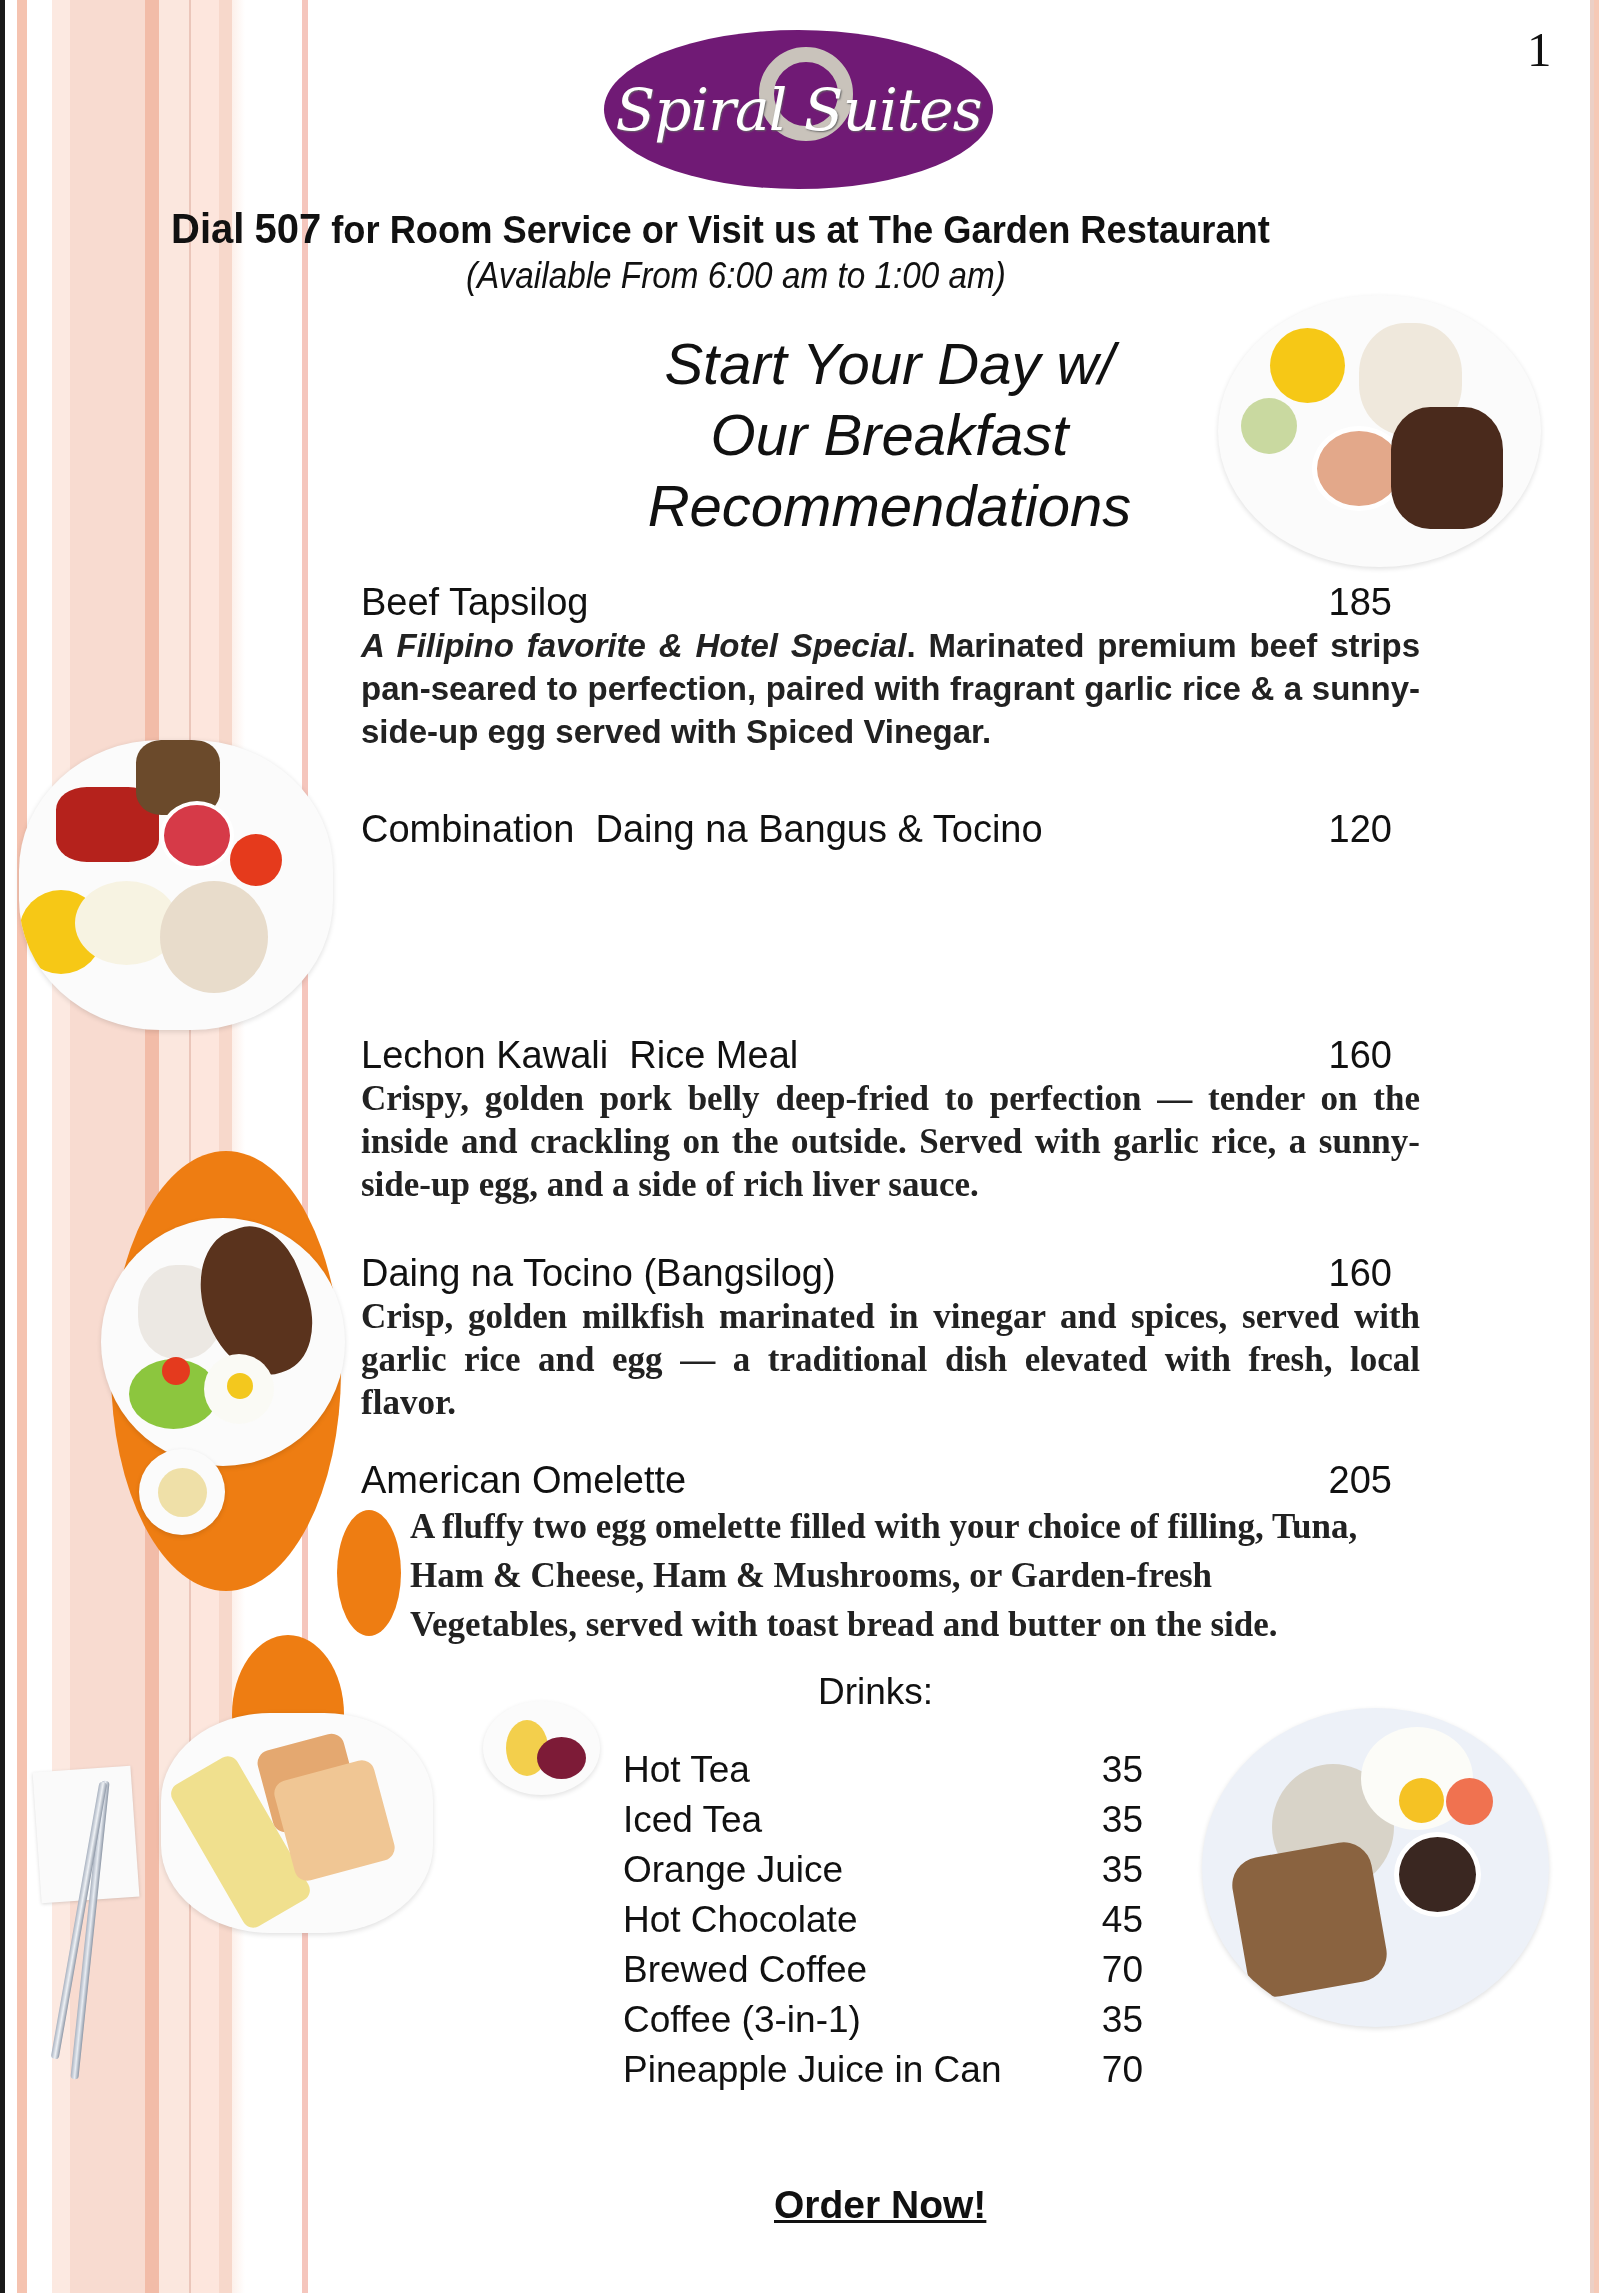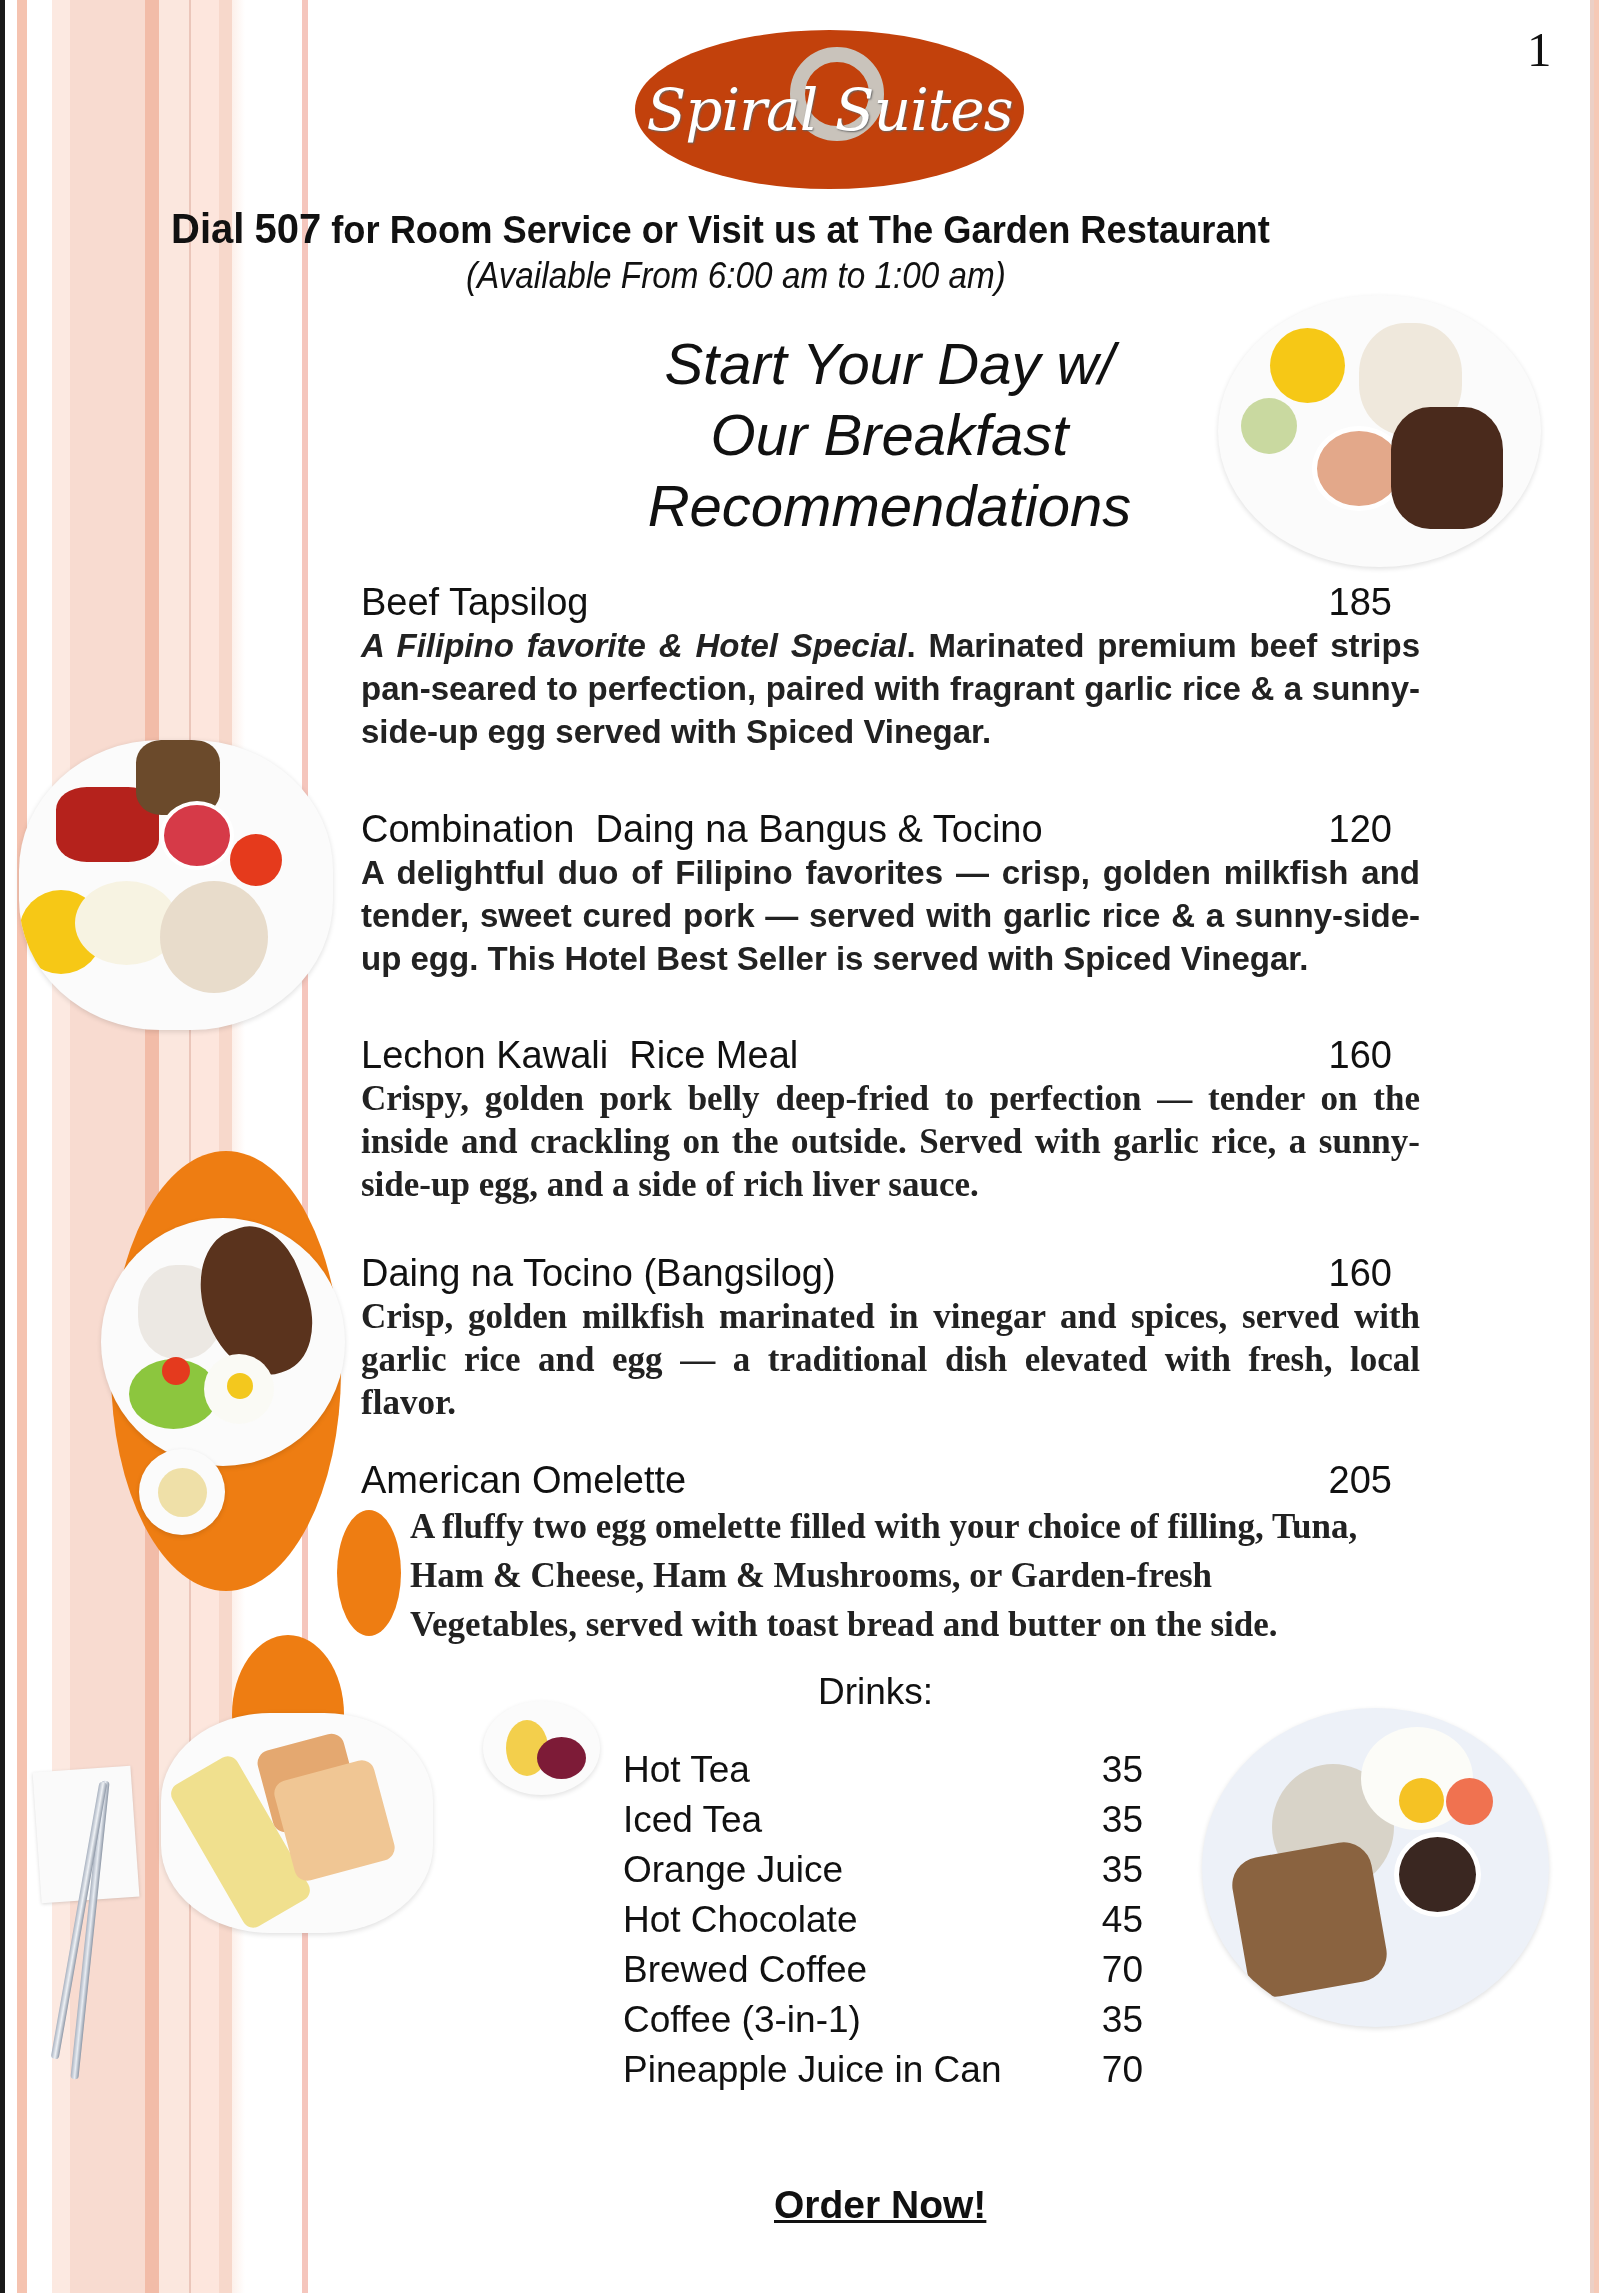--- a/index.html
+++ b/index.html
@@ -21,21 +21,21 @@
   .s-right1 { left:1590px; width:3.7px; background:#ecd0c6; }
   .s-right2 { left:1594px; width:5.6px; background:#f6c9b6; }
 
   
   .blob { position:absolute; background:#ee7d12; border-radius:50%; }
 
   
   .plate { position:absolute; border-radius:50%; background:#fbfbfb; box-shadow:0 1.9px 5.6px rgba(0,0,0,0.12); overflow:hidden; }
   .food { position:absolute; border-radius:50%; }
 
-  .logo { position:absolute; left:635px; top:30px; width:389px; height:159px; border-radius:50%; background:#c2410c; display:flex; align-items:center; justify-content:center; }
+  .logo { position:absolute; left:604px; top:30px; width:389px; height:159px; border-radius:50%; background:#701a75; display:flex; align-items:center; justify-content:center; }
   .logo-ring { position:absolute; left:155px; top:17px; width:94px; height:94px; border-radius:50%; border:15px solid #c9c3bb; box-sizing:border-box; }
   .logo-text { position:relative; font-family:"DejaVu Serif", serif; font-style:italic; color:#fff; font-size:58px; letter-spacing:-0.9px; text-shadow:0.9px 0.9px 1.9px #666; }
 
   .page-num { position:absolute; left:1527px; top:20.6px; font-family:"Liberation Serif", serif; font-size:49px; }
 
   .dial { position:absolute; left:171px; top:204px; white-space:nowrap; font-weight:bold; font-size:39px; transform:scaleX(0.93); transform-origin:left; }
   .dial .big { font-size:43px; }
   .hours { position:absolute; left:466px; top:255px; font-style:italic; font-size:37px; white-space:nowrap; transform:scaleX(0.9); transform-origin:left; }
 
   .headline { position:absolute; left:618px; top:328px; width:543px; text-align:center; font-style:italic; font-size:58px; line-height:71px; }
@@ -154,21 +154,20 @@
       <span>185</span>
     </div>
     <div class="item-desc"><span class="em">A Filipino favorite &amp; Hotel Special</span><span>. Marinated premium beef strips pan-seared to perfection, paired with fragrant garlic rice &amp; a sunny-side-up egg served with Spiced Vinegar.</span></div>
   </div>
 
   <div class="item" style="top:227px;">
     <div class="item-head">
       <span style="white-space:pre;">Combination  Daing na Bangus &amp; Tocino</span>
       <span>120</span>
     </div>
-    <div class="item-desc">A delightful duo of Filipino favorites — crisp, golden milkfish and tender, sweet cured pork — served with garlic rice &amp; a sunny-side-up egg. This Hotel Best Seller is served with Spiced Vinegar.</div>
   </div>
 
   <div class="item" style="top:453px;">
     <div class="item-head">
       <span style="white-space:pre;">Lechon Kawali  Rice Meal</span>
       <span>160</span>
     </div>
     <div class="item-desc serif">Crispy, golden pork belly deep-fried to perfection — tender on the inside and crackling on the outside. Served with garlic rice, a sunny-side-up egg, and a side of rich liver sauce.</div>
   </div>
 

